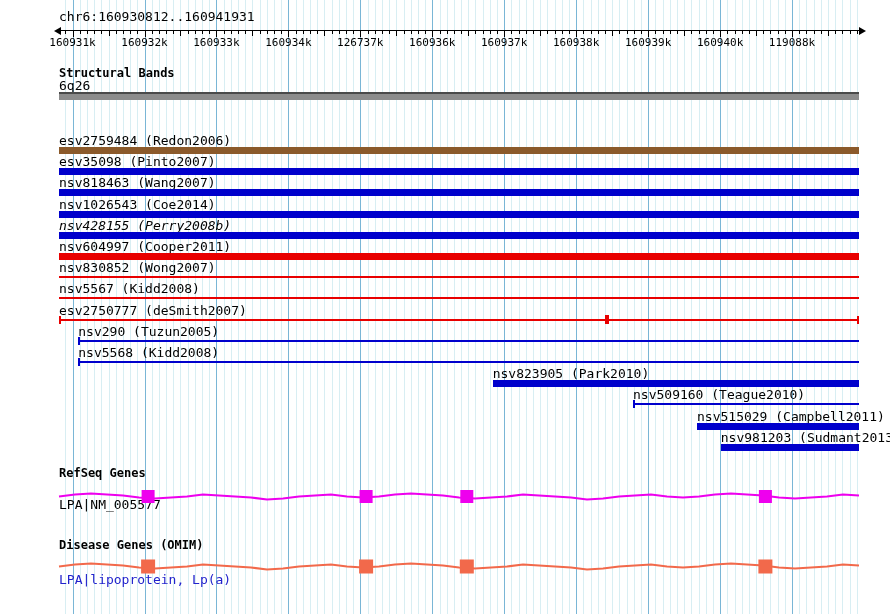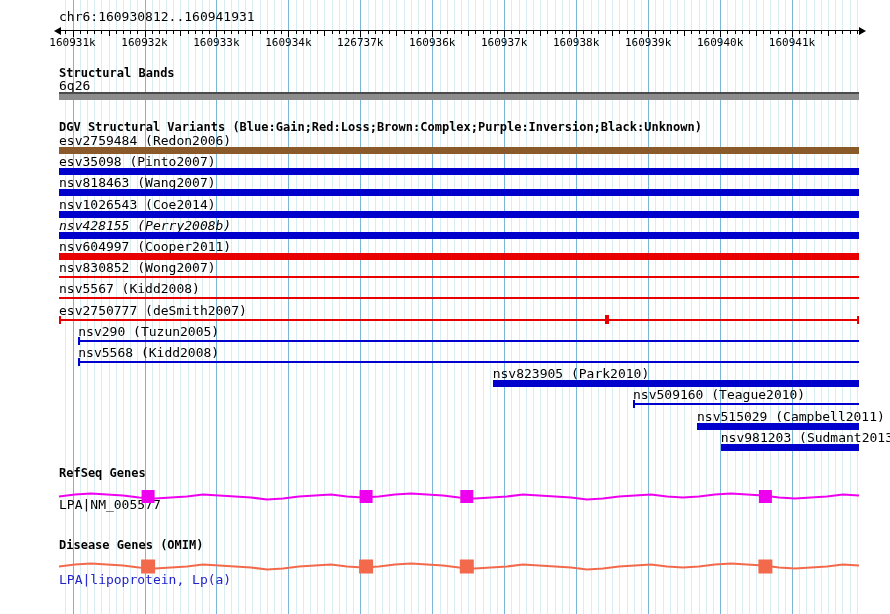--- a/index.html
+++ b/index.html
@@ -265,28 +265,27 @@
       <div class="rlabel mono" style="left: 44.5px;">160931k</div>
       <div class="rlabel mono" style="left: 116.5px;">160932k</div>
       <div class="rlabel mono" style="left: 188.4px;">160933k</div>
       <div class="rlabel mono" style="left: 260.4px; text-align: center;">160934k</div>
       <div class="rlabel mono" style="left: 332.3px;">126737k</div>
       <div class="rlabel mono" style="left: 404.3px;">160936k</div>
       <div class="rlabel mono" style="left: 476.2px;">160937k</div>
       <div class="rlabel mono" style="left: 548.2px;">160938k</div>
       <div class="rlabel mono" style="left: 620.1px;">160939k</div>
       <div class="rlabel mono" style="left: 692.1px;">160940k</div>
-      <div class="rlabel mono" style="left: 764px;">160941k</div>
+      <div class="rlabel mono" style="left: 764px;">119088k</div>
     </div>
 
   <div class="hdr" style="left:59px;top:66px;">Structural Bands</div>
   <div class="txt" style="left:59px;top:79px;">6q26</div>
   <div id="cyto-bar"></div>
 
-  <div class="hdr" style="left:59px;top:120px;">DGV Structural Variants (Blue:Gain;Red:Loss;Brown:Complex;Purple:Inversion;Black:Unknown)</div>
 
   <div id="variants">
       <div class="txt" style="left: 59px; top: 134px;">esv2759484 (Redon2006)</div>
       <div class="vbar" style="left: 59px; width: 800px; background: rgb(139, 90, 43); top: 147px; height: 7px;"></div>
       <div class="txt" style="left: 59px; top: 155.2px;">esv35098 (Pinto2007)</div>
       <div class="vbar" style="left: 59px; width: 800px; background: rgb(0, 0, 204); top: 168.2px; height: 7px;"></div>
       <div class="txt" style="left: 59px; top: 176.4px;">nsv818463 (Wang2007)</div>
       <div class="vbar" style="left: 59px; width: 800px; background: rgb(0, 0, 204); top: 189.4px; height: 7px;"></div>
       <div class="txt" style="left: 59px; top: 197.6px;">nsv1026543 (Coe2014)</div>
       <div class="vbar" style="left: 59px; width: 800px; background: rgb(0, 0, 204); top: 210.6px; height: 7px;"></div>

